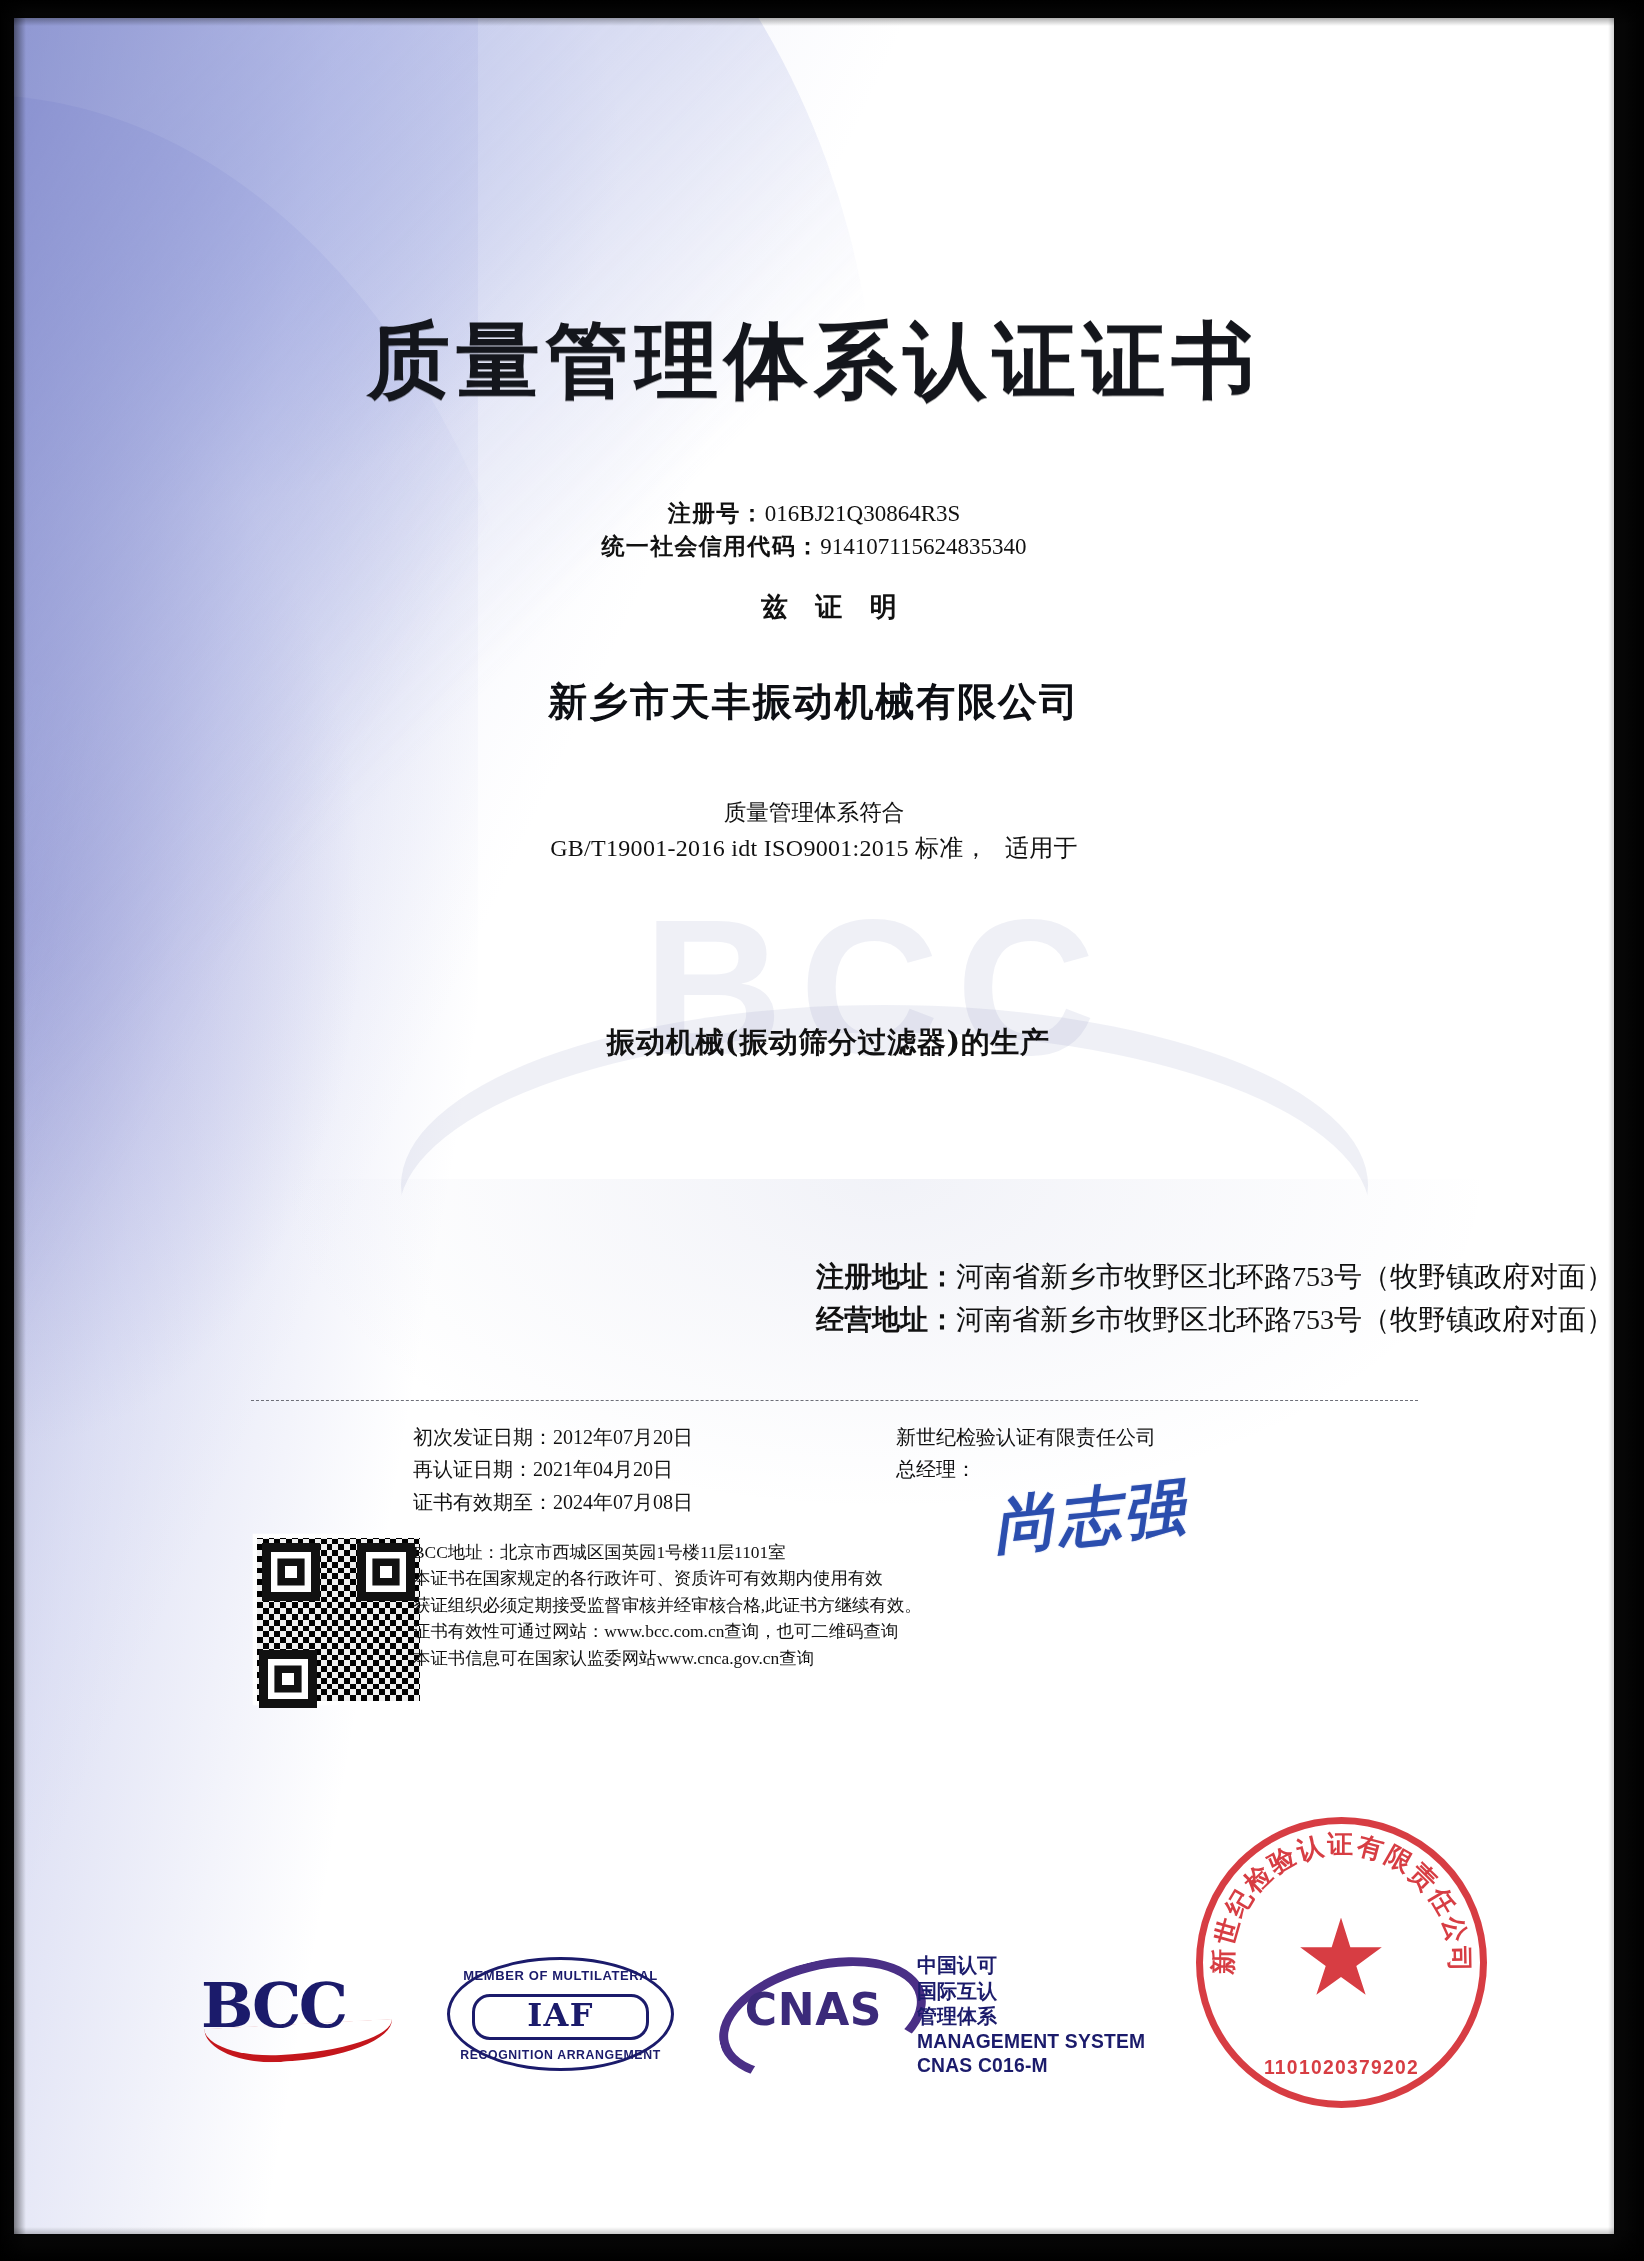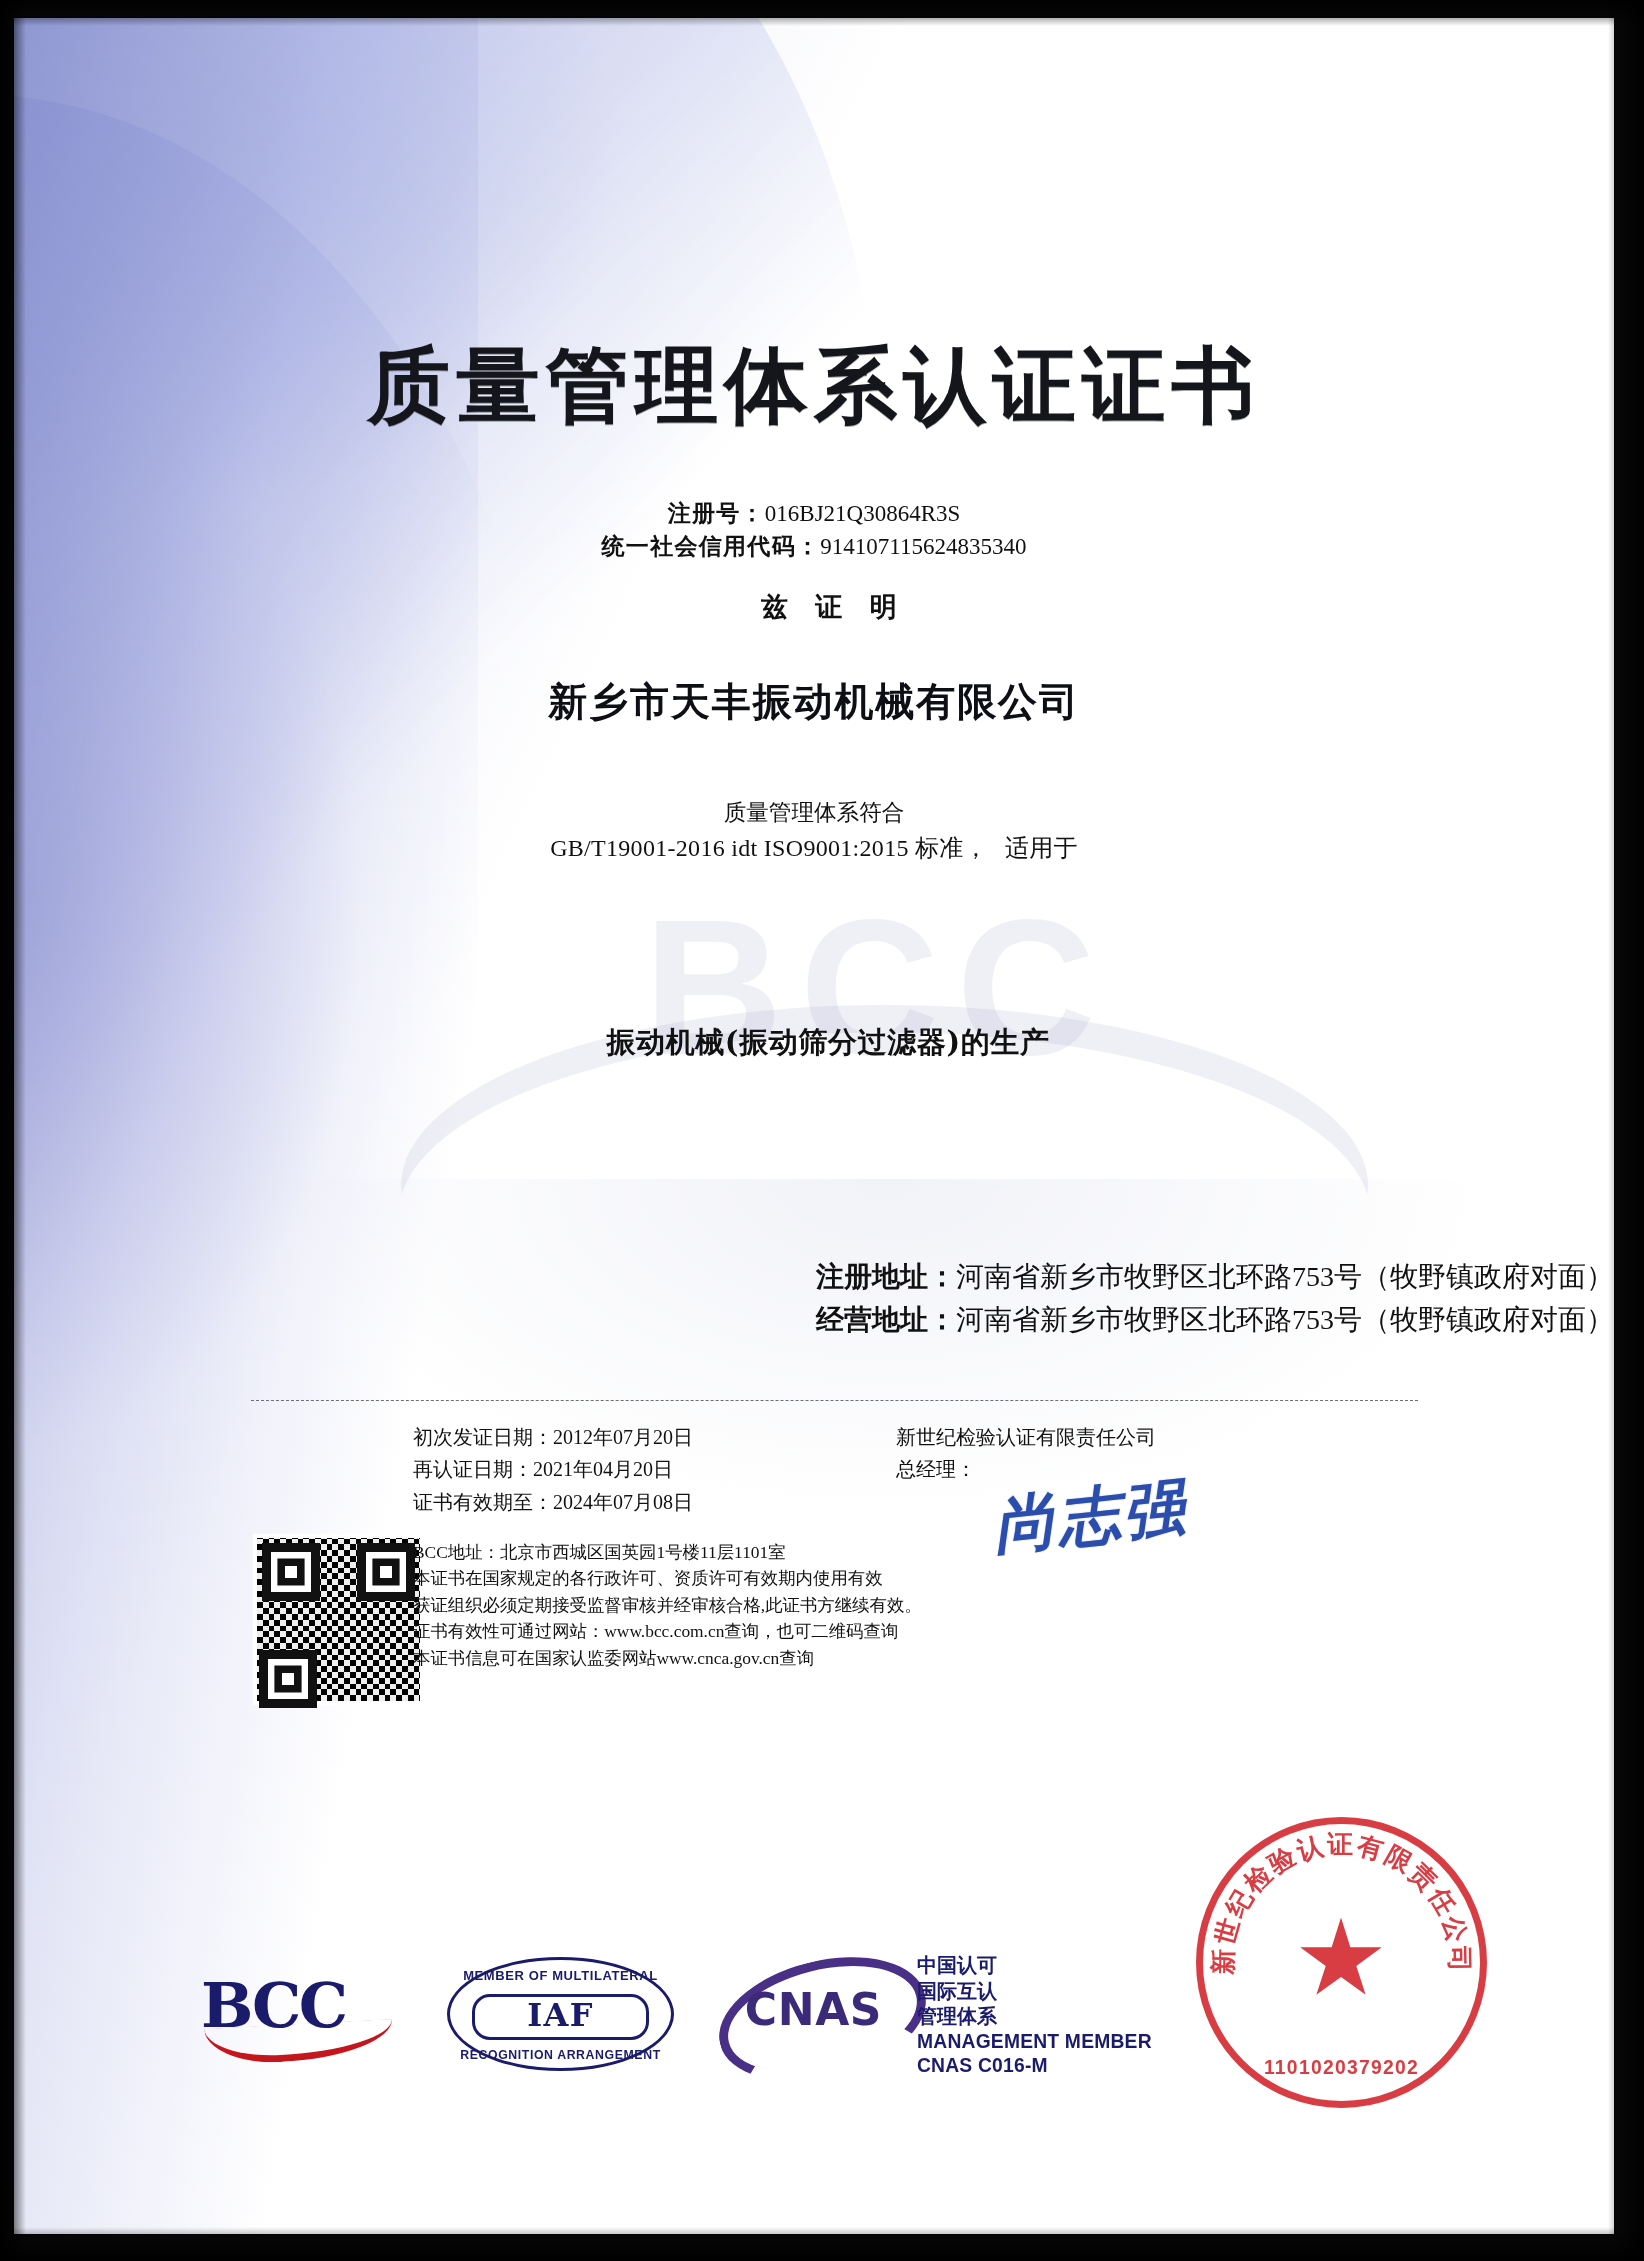--- a/index.html
+++ b/index.html
@@ -104,21 +104,21 @@
 
   
   .content {
     position: absolute;
     inset: 0;
     color: #111;
   }
 
   .cert-title {
     position: absolute;
-    top: 313px;
+    top: 288px;
     left: 0; right: 0;
     text-align: center;
     font-family: "DejaVu Serif", serif;
     font-weight: 700;
     font-size: 83px;
     letter-spacing: 6.4px;
     color: #14161c;
     text-shadow: 0 0.6px 0 rgba(0,0,0,.35);
   }
 
@@ -534,21 +534,21 @@
 
         <div class="cnas">
           <div class="ring"></div>
           <div class="txt">CNAS</div>
         </div>
 
         <div class="cnas-text">
           <div class="cn">中国认可</div>
           <div class="cn">国际互认</div>
           <div class="cn">管理体系</div>
-          <div class="en">MANAGEMENT MEMBER</div>
+          <div class="en">MANAGEMENT SYSTEM</div>
           <div class="en">CNAS C016-M</div>
         </div>
       </div>
 
       <div class="seal">
         <svg width="277" height="277" viewBox="0 0 430 430">
           <defs>
             <path id="sealArc" d="M 45,215 A 170,170 0 1 1 385,215"></path>
           </defs>
           <text text-anchor="middle">

